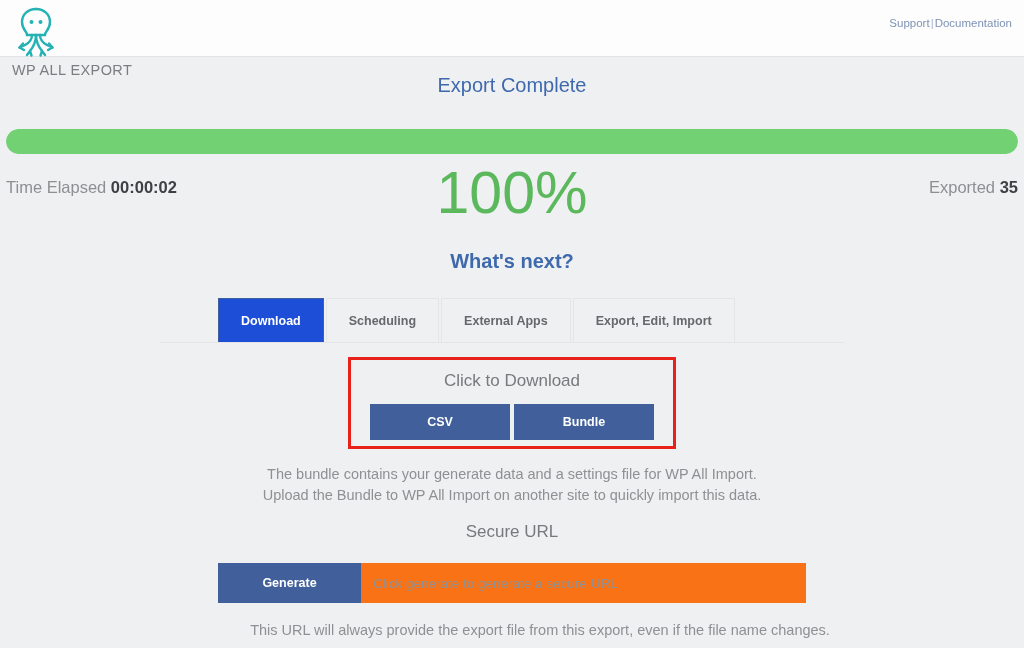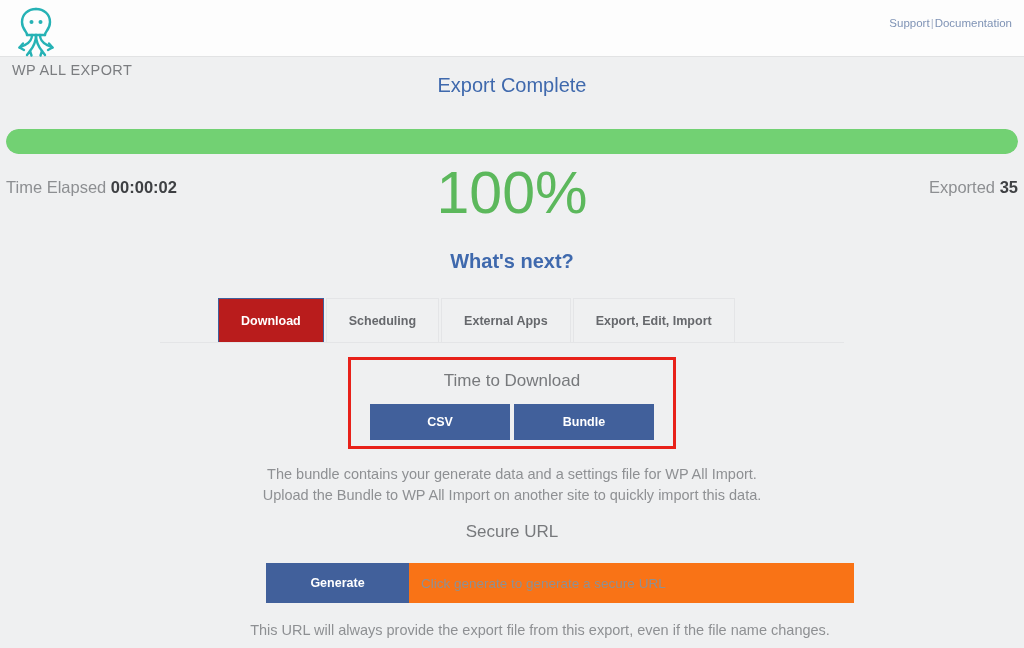--- a/index.html
+++ b/index.html
@@ -176,21 +176,21 @@
     color: #66686c;
     background: #eff0f1;
     border: 1px solid #e4e5e7;
     border-bottom: none;
     padding: 0 22px;
     cursor: pointer;
     white-space: nowrap;
   }
   .tab + .tab { margin-left: 2px; }
   .tab.active {
-    background: #b91c1c;
+    background: #1d4ed8;
     color: #ffffff;
     border-color: #41609b;
     text-align: right;
   }
 
   
   .download-box {
     position: absolute;
     left: 348px; top: 357px;
     width: 328px;
@@ -246,21 +246,20 @@
     text-align: center;
     font-size: 17px;
     color: #77797c;
   }
   .secure-row {
     position: absolute;
     left: 218px; top: 563px;
     width: 588px;
     height: 52px;
     display: flex;
-    margin-left: 48px;
   }
   .generate-btn {
     width: 143px;
     height: 40px;
     background: #41609b;
     color: #ffffff;
     font-size: 12.5px;
     font-weight: 700;
     border: none;
     display: flex;
@@ -350,21 +349,21 @@
 
 <div class="tabs-line"></div>
 <div class="tabs">
   <div class="tab active">Download</div>
   <div class="tab">Scheduling</div>
   <div class="tab">External Apps</div>
   <div class="tab">Export, Edit, Import</div>
 </div>
 
 <div class="download-box">
-  <div class="download-title">Time to Download</div>
+  <div class="download-title">Click to Download</div>
   <div class="download-btns">
     <button class="dl-btn">CSV</button>
     <button class="dl-btn">Bundle</button>
   </div>
 </div>
 
 <div class="bundle-note">
   <div>The bundle contains your generate data and a settings file for WP All Import.</div>
   <div>Upload the Bundle to WP All Import on another site to quickly import this data.</div>
 </div>

